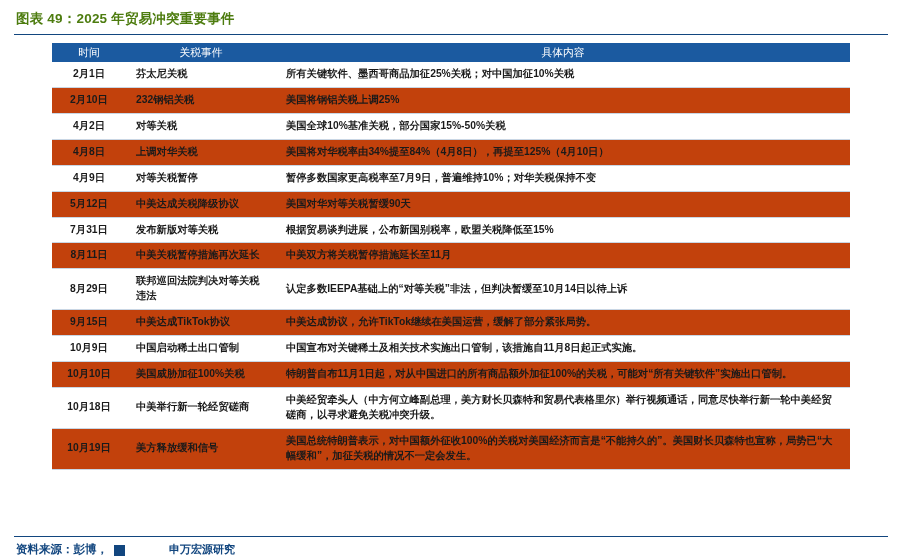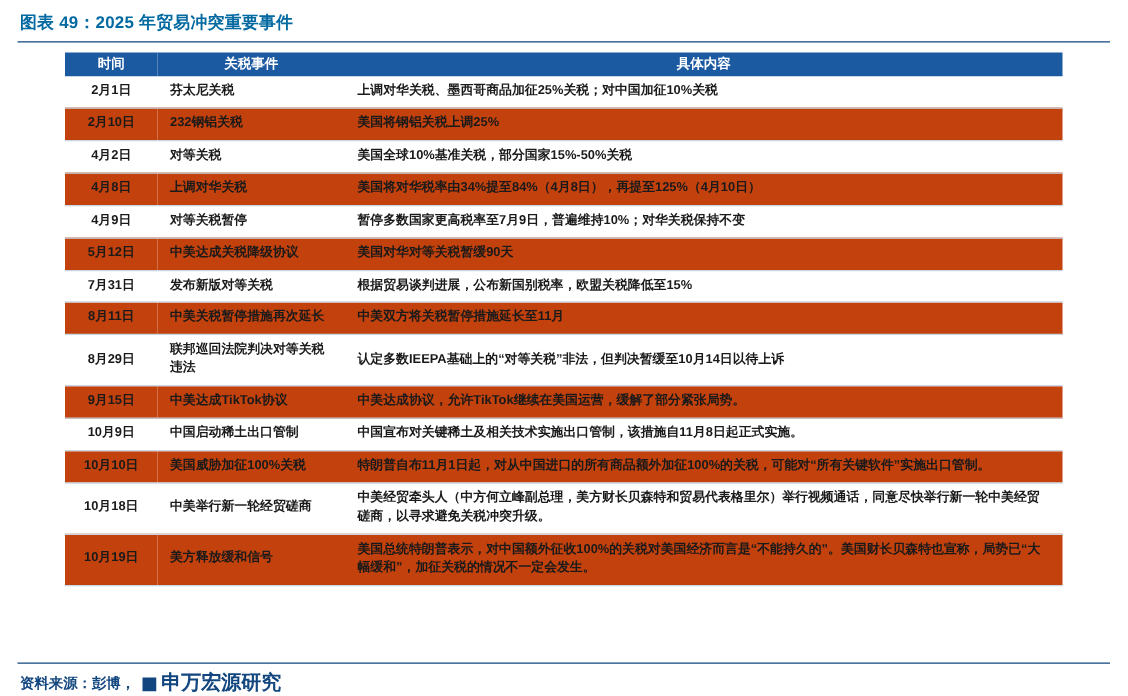--- a/index.html
+++ b/index.html
@@ -20,41 +20,41 @@
     height: 557px;
     box-sizing: border-box;
   }
   
   .title-row {
     padding: 9px 0 6px 16px;
   }
   .title-text {
     font-size: 13.5px;
     font-weight: bold;
-    color: #0369a1;
+    color: #4d7c0f;
     letter-spacing: 0.2px;
   }
   .title-rule {
     margin: 0 14px 0 14px;
     border-top: 1.6px solid #12467f;
   }
   
   .table-wrap {
     padding: 8px 52px 0 52px;
   }
   table.tariff {
     width: 100%;
     border-collapse: collapse;
     table-layout: fixed;
     font-size: 10.3px;
   }
   table.tariff thead th {
     background: #1b5aa0;
     color: #ffffff;
-    font-weight: bold;
+    font-weight: normal;
     font-size: 10.8px;
     height: 19px;
     line-height: 19px;
     padding: 0;
     text-align: center;
     border: none;
   }
   table.tariff td {
     border-bottom: 1px solid #c9d6e4;
     padding: 5px 7px;
@@ -107,23 +107,24 @@
   .logo-mark {
     display: inline-block;
     width: 11px;
     height: 11px;
     background: #12467f;
     margin: 0 4px 0 6px;
     position: relative;
     top: 1px;
   }
   .logo-text {
-    font-size: 16px;
+    font-size: 11px;
     font-weight: bold;
     color: #12467f;
+    margin-left: 40px;
   }
 </style>
 </head>
 <body>
 
 <div class="page">
 
   <div class="title-row">
     <span class="title-text">图表 49：2025 年贸易冲突重要事件</span>
   </div>
@@ -135,21 +136,21 @@
         <tr>
           <th style="width:74px;">时间</th>
           <th style="width:150px;">关税事件</th>
           <th>具体内容</th>
         </tr>
       </thead>
       <tbody>
         <tr>
           <td class="col-date">2月1日</td>
           <td class="col-event">芬太尼关税</td>
-          <td class="col-detail">上调对华关税、墨西哥商品加征25%关税；对中国加征10%关税</td>
+          <td class="col-detail">所有关键软件、墨西哥商品加征25%关税；对中国加征10%关税</td>
         </tr>
         <tr class="alt">
           <td class="col-date">2月10日</td>
           <td class="col-event">232钢铝关税</td>
           <td class="col-detail">美国将钢铝关税上调25%</td>
         </tr>
         <tr>
           <td class="col-date">4月2日</td>
           <td class="col-event">对等关税</td>
           <td class="col-detail">美国全球10%基准关税，部分国家15%-50%关税</td>

